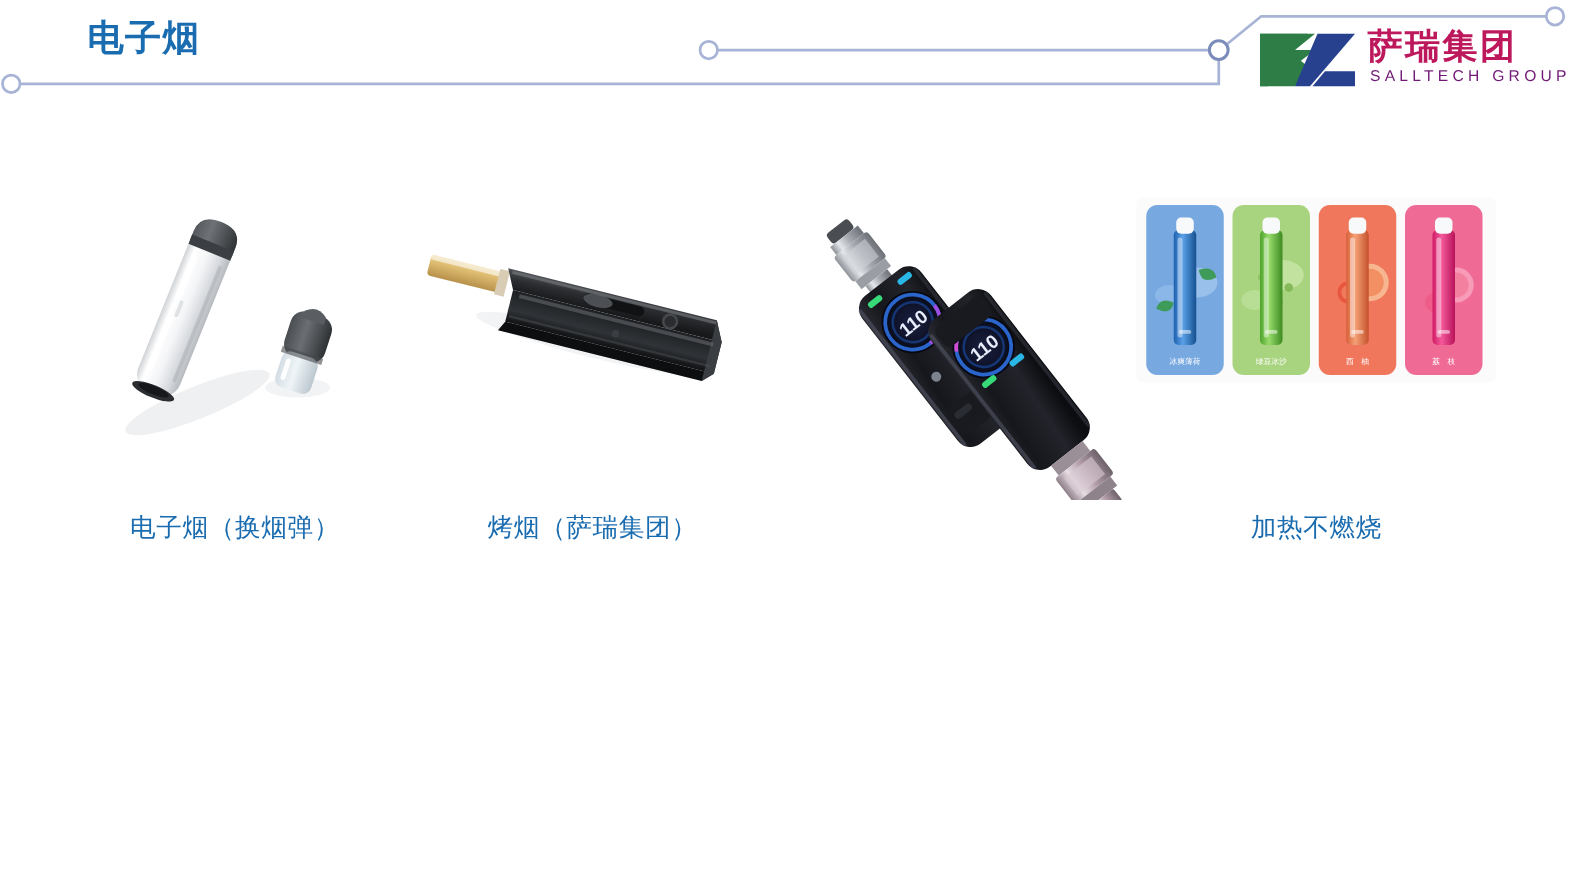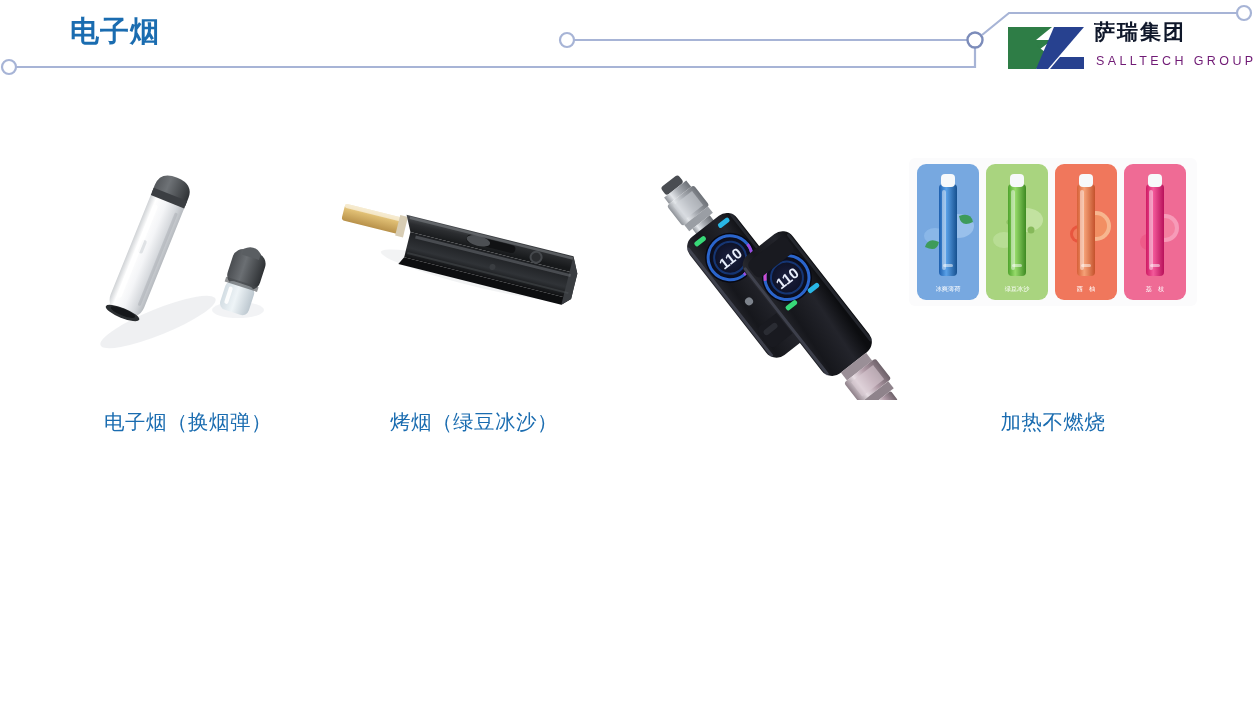--- a/index.html
+++ b/index.html
@@ -15,21 +15,21 @@
     position:absolute;left:42px;top:14px;
     font-size:29px;font-weight:bold;color:#1a6cb0;
     letter-spacing:1px;line-height:1.2;white-space:nowrap;margin-left:28px;
   }
   .deco-svg{position:absolute;left:0;top:0;}
   
   .logo{position:absolute;left:1006px;top:18px;width:240px;height:60px;}
   .logo-mark{position:absolute;left:0;top:7px;width:80px;height:46px;}
   .logo-cn{
     position:absolute;left:88px;top:0px;
-    font-size:21px;font-weight:bold;color:#0f172a;
+    font-size:28px;font-weight:bold;color:#be185d;
     letter-spacing:2px;white-space:nowrap;
     font-family:"DejaVu Sans","Liberation Sans",sans-serif;
   }
   .logo-en{
     position:absolute;left:90px;top:36px;
     font-size:12.5px;color:#701a75;font-weight:400;
     letter-spacing:3.4px;white-space:nowrap;
   }
   
   .grid{position:absolute;left:0;top:150px;width:1257px;height:320px;}
@@ -173,21 +173,21 @@
         <circle cx="212" cy="92" r="6.5" fill="#45484c"></circle>
         <circle cx="212" cy="92" r="4.5" fill="#2a2c2f"></circle>
 
         <circle cx="172" cy="112" r="3" fill="#3a3d41"></circle>
 
         <rect x="90" y="100" width="160" height="3" fill="#6a6e73" opacity="0.55"></rect>
         <rect x="86" y="118" width="166" height="2" fill="#55595d" opacity="0.4"></rect>
         <rect x="80" y="83" width="168" height="2.5" fill="#83878c" opacity="0.5"></rect>
       </g>
     </svg>
-    <div class="caption">烤烟（绿豆冰沙）</div>
+    <div class="caption">烤烟（萨瑞集团）</div>
   </div>
 
   <div class="card c3">
     <svg class="art" viewBox="0 0 300 250">
       <defs>
         <linearGradient id="modBody" x1="0" y1="0" x2="1" y2="0.2">
           <stop offset="0%" stop-color="#2b2c33"></stop>
           <stop offset="30%" stop-color="#16171c"></stop>
           <stop offset="72%" stop-color="#23242b"></stop>
           <stop offset="100%" stop-color="#0c0d10"></stop>

